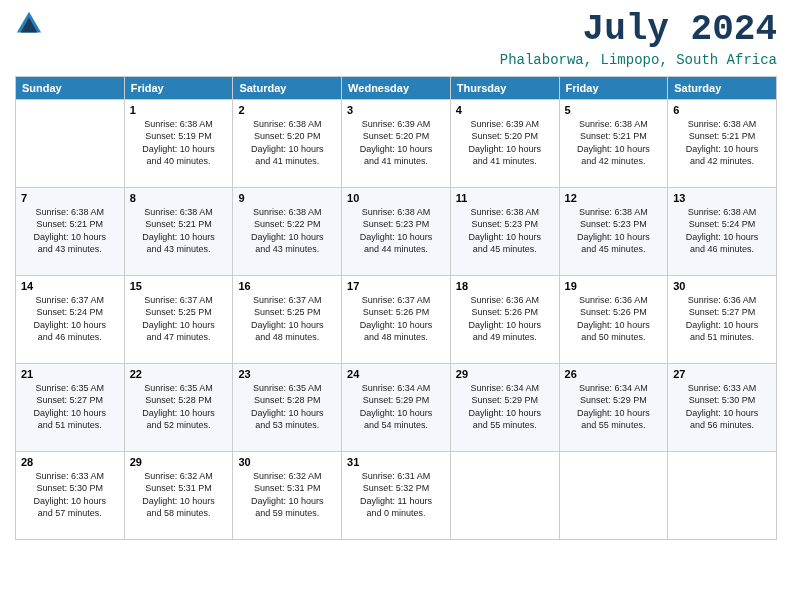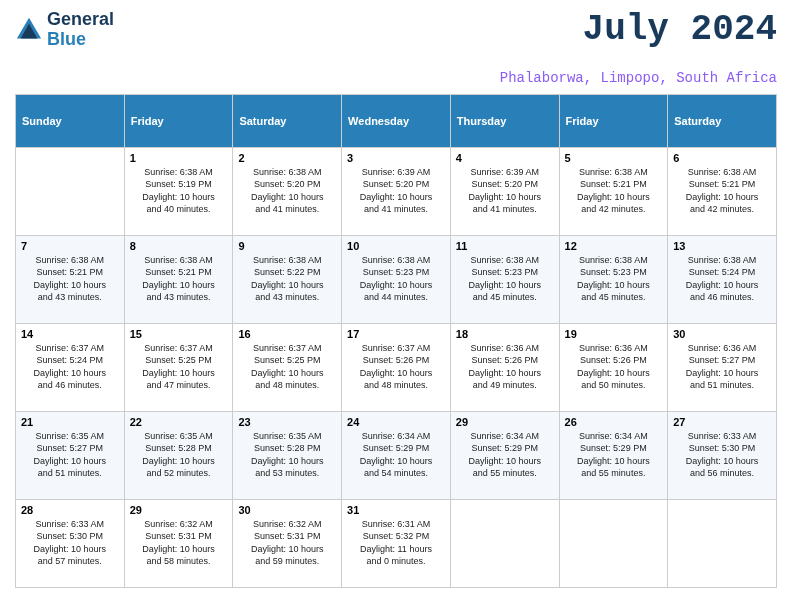--- a/index.html
+++ b/index.html
@@ -39,33 +39,33 @@
       font-family: Liberation Mono, monospace;
     }
     .month-title {
       font-size: 36px;
       font-weight: bold;
       color: #1a3a5c;
       line-height: 1.1;
     }
     .location {
       font-size: 14px;
-      color: #8b5cf6;
-      margin-top: 20px;
+      color: #0f766e;
+      margin-top: 2px;
     }
     .calendar {
       width: 100%;
       border-collapse: collapse;
       font-size: 10px;
     }
     .calendar th {
       background: #2980b9;
       color: white;
       text-align: left;
-      padding: 20px 6px;
+      padding: 5px 6px;
       font-size: 11px;
       font-weight: bold;
       border: 1px solid #ccc;
     }
     .calendar td {
       vertical-align: top;
       border: 1px solid #ccc;
       padding: 4px 5px;
       width: calc(100% / 7);
       min-height: 80px;
@@ -99,24 +99,20 @@
   </style>
 </head>
 <body>
 
 <div class="header">
   <div class="logo">
     <svg class="logo-icon" viewBox="0 0 30 30">
       <polygon points="15,2 28,24 2,24" fill="#2980b9"></polygon>
       <polygon points="15,8 24,24 6,24" fill="#1a3a5c"></polygon>
     </svg>
-    <div class="logo-text">
-      <div>General</div>
-      <div><span>Blue</span></div>
-    </div>
   </div>
   <div class="title-block">
     <div class="month-title">July 2024</div>
     <div class="location">Phalaborwa, Limpopo, South Africa</div>
   </div>
 </div>
 
 <table class="calendar">
   <thead>
     <tr id="weekday-header">

